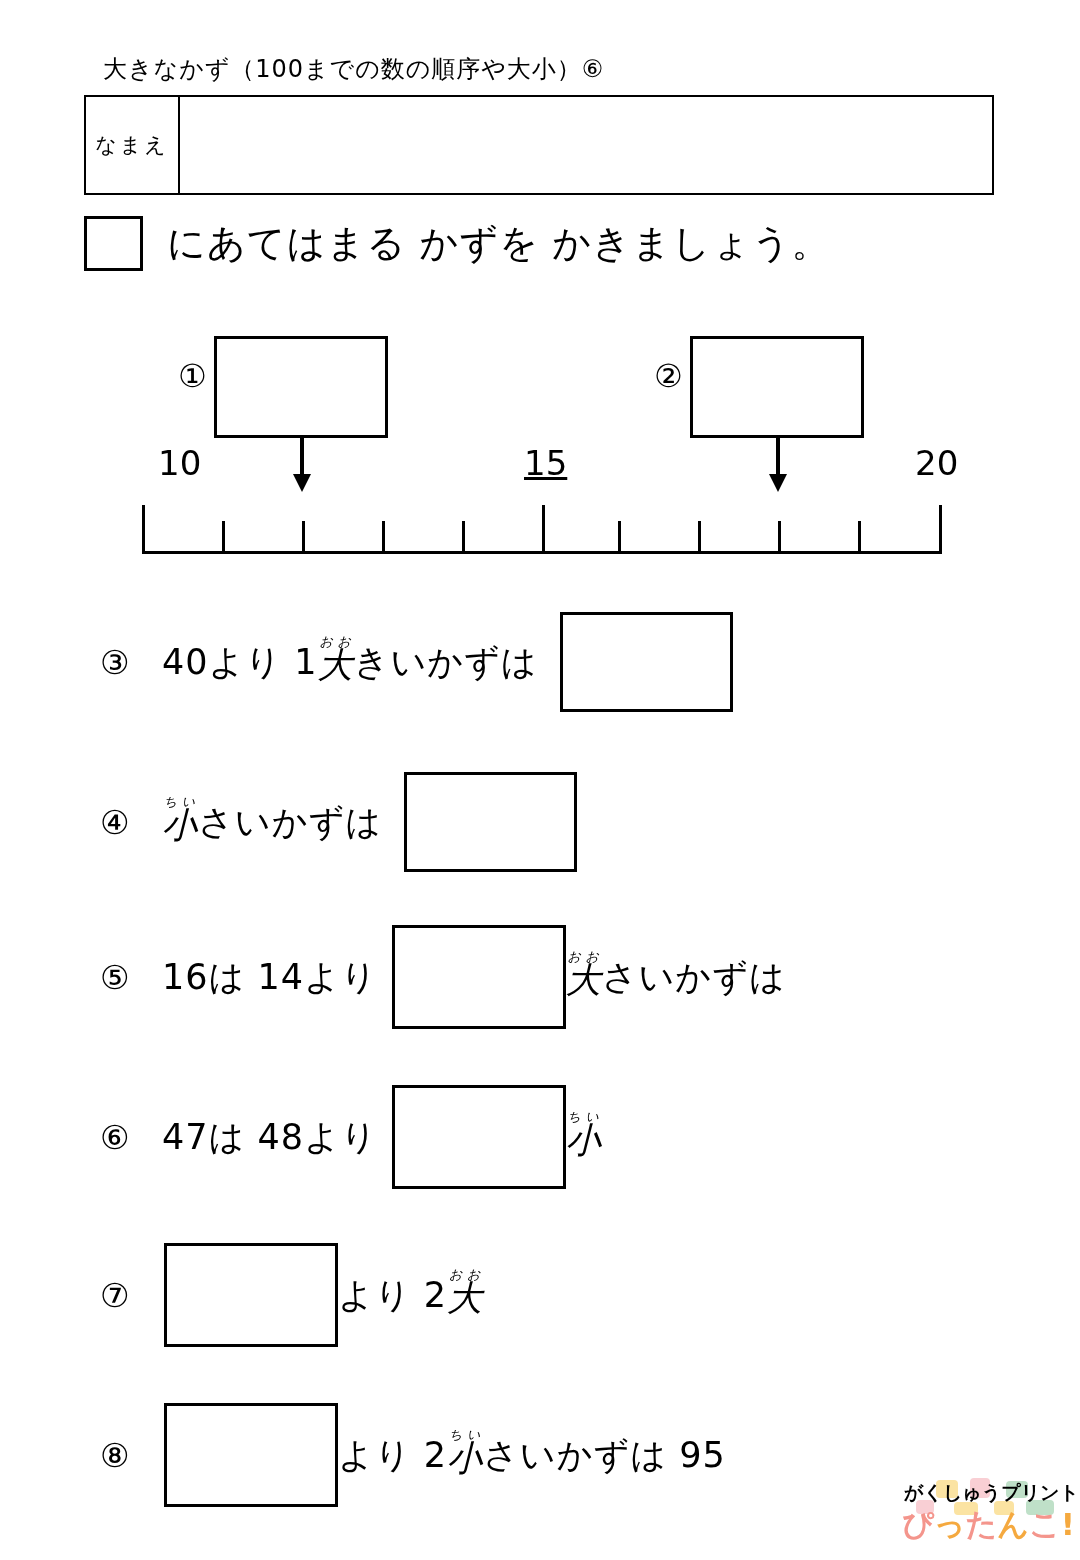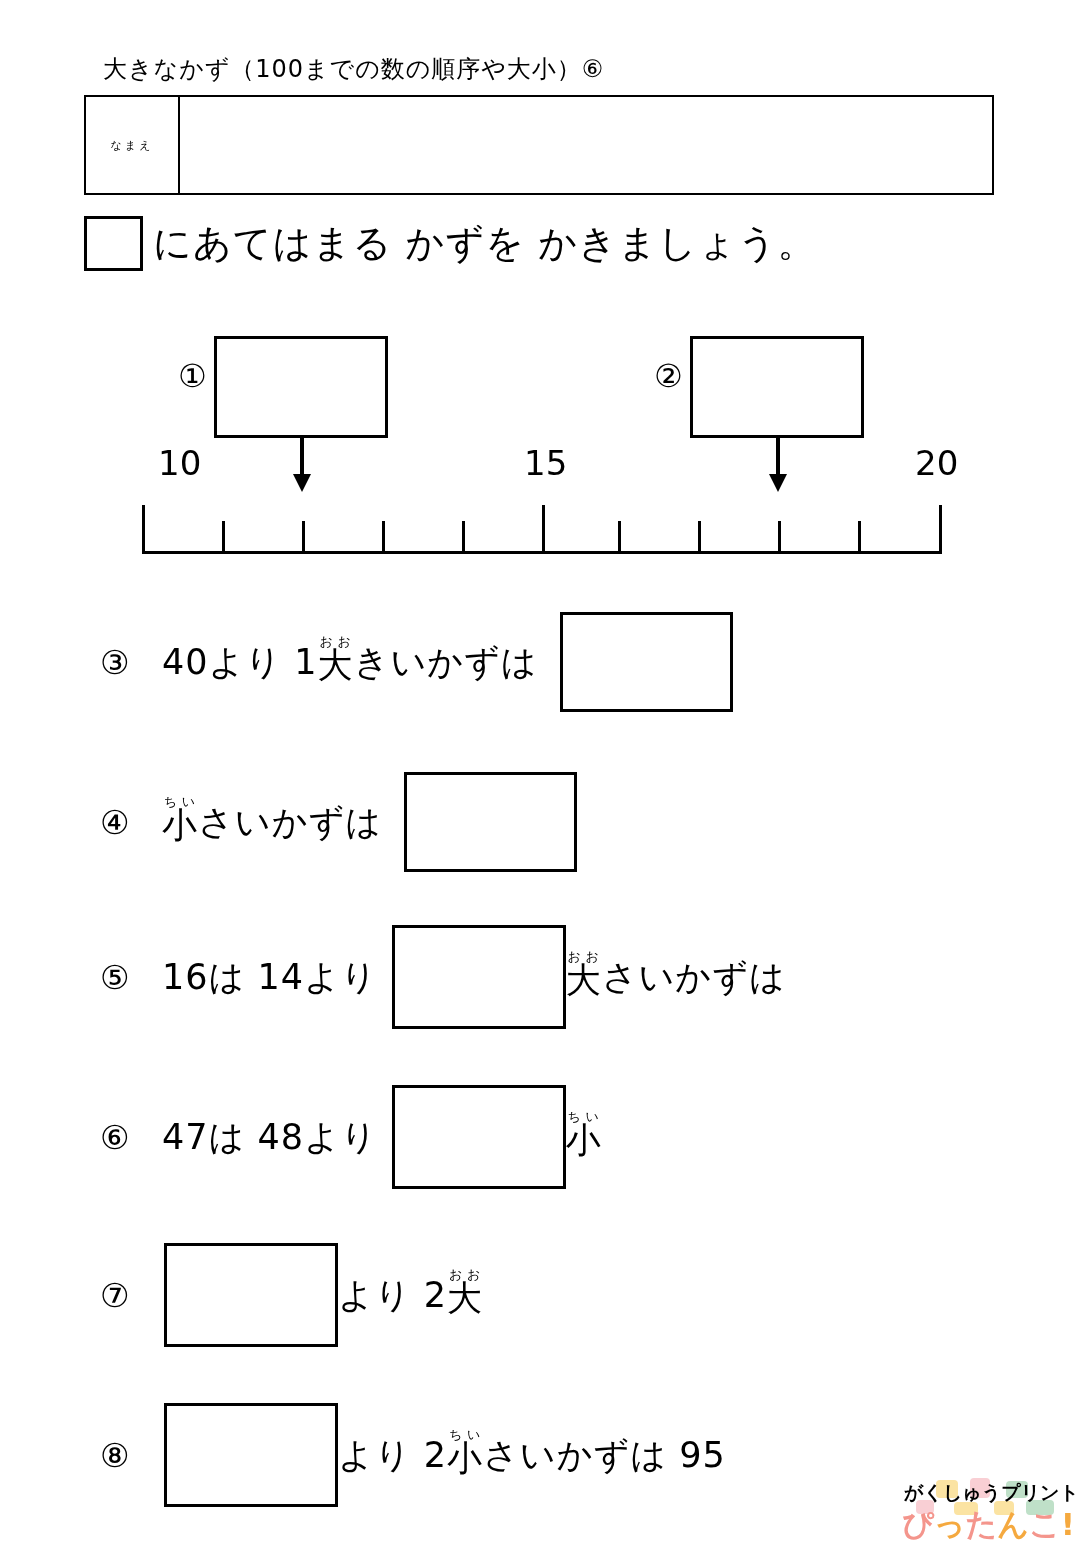--- a/index.html
+++ b/index.html
@@ -41,21 +41,21 @@
     top: 0;
     width: 94px;
     height: 100%;
     border-right: 2px solid #000;
     box-sizing: border-box;
     display: flex;
     align-items: center;
     justify-content: center;
   }
   .name-label-cell span {
-    font-size: 11px;
+    font-size: 21px;
     letter-spacing: 3px;
   }
   .name-write-cell {
     position: absolute;
     left: 94px;
     top: 0;
     right: 0;
     height: 100%;
   }
 
@@ -68,21 +68,21 @@
     align-items: center;
   }
   .instruction-box {
     width: 59px;
     height: 55px;
     border: 3px solid #000;
     box-sizing: border-box;
     background: #fff;
   }
   .instruction-text {
-    margin-left: 10px;
+    margin-left: 24px;
     font-size: 38px;
     letter-spacing: 1px;
     white-space: nowrap;
   }
 
   
   .numline-section {
     position: absolute;
     left: 0;
     top: 0;
@@ -159,21 +159,21 @@
     letter-spacing: 1px;
   }
   .q-box {
     border: 3px solid #000;
     box-sizing: border-box;
     background: #fff;
     flex: none;
   }
 
   
-  ruby { ruby-position: over; }
+  ruby { ruby-position: over; font-style: italic; }
   rt {
     font-size: 13px;
     letter-spacing: 1px;
     line-height: 1;
   }
 
   
   .logo {
     position: absolute;
     left: 898px;
@@ -241,21 +241,21 @@
   </div>
 
   <div class="item-marker" style="left:654px; top:360px;">②</div>
   <div class="answer-box" style="left:690px; top:336px; width:174px; height:102px;"></div>
   <div class="arrow" style="left:778px; top:438px;">
     <div class="shaft" style="height:38px;"></div>
     <div class="head" style="top:36px;"></div>
   </div>
 
   <div class="axis-label" style="left:126px; top:446px;margin-left:32px;">10</div>
-  <div class="axis-label" style="left:524px; top:446px;">15</div>
+  <div class="axis-label" style="left:524px; top:446px;text-decoration:underline;">15</div>
   <div class="axis-label" style="left:915px; top:446px;">20</div>
 
   <div class="axis-base" style="left:142px; top:551px; width:800px;"></div>
 
   <div class="tick" style="left:142px; top:505px; height:48px;"></div>
   <div class="tick" style="left:542px; top:505px; height:48px;"></div>
   <div class="tick" style="left:939px; top:505px; height:48px;"></div>
 
   <div class="tick" style="left:222px; top:521px; height:32px;"></div>
   <div class="tick" style="left:302px; top:521px; height:32px;"></div>

